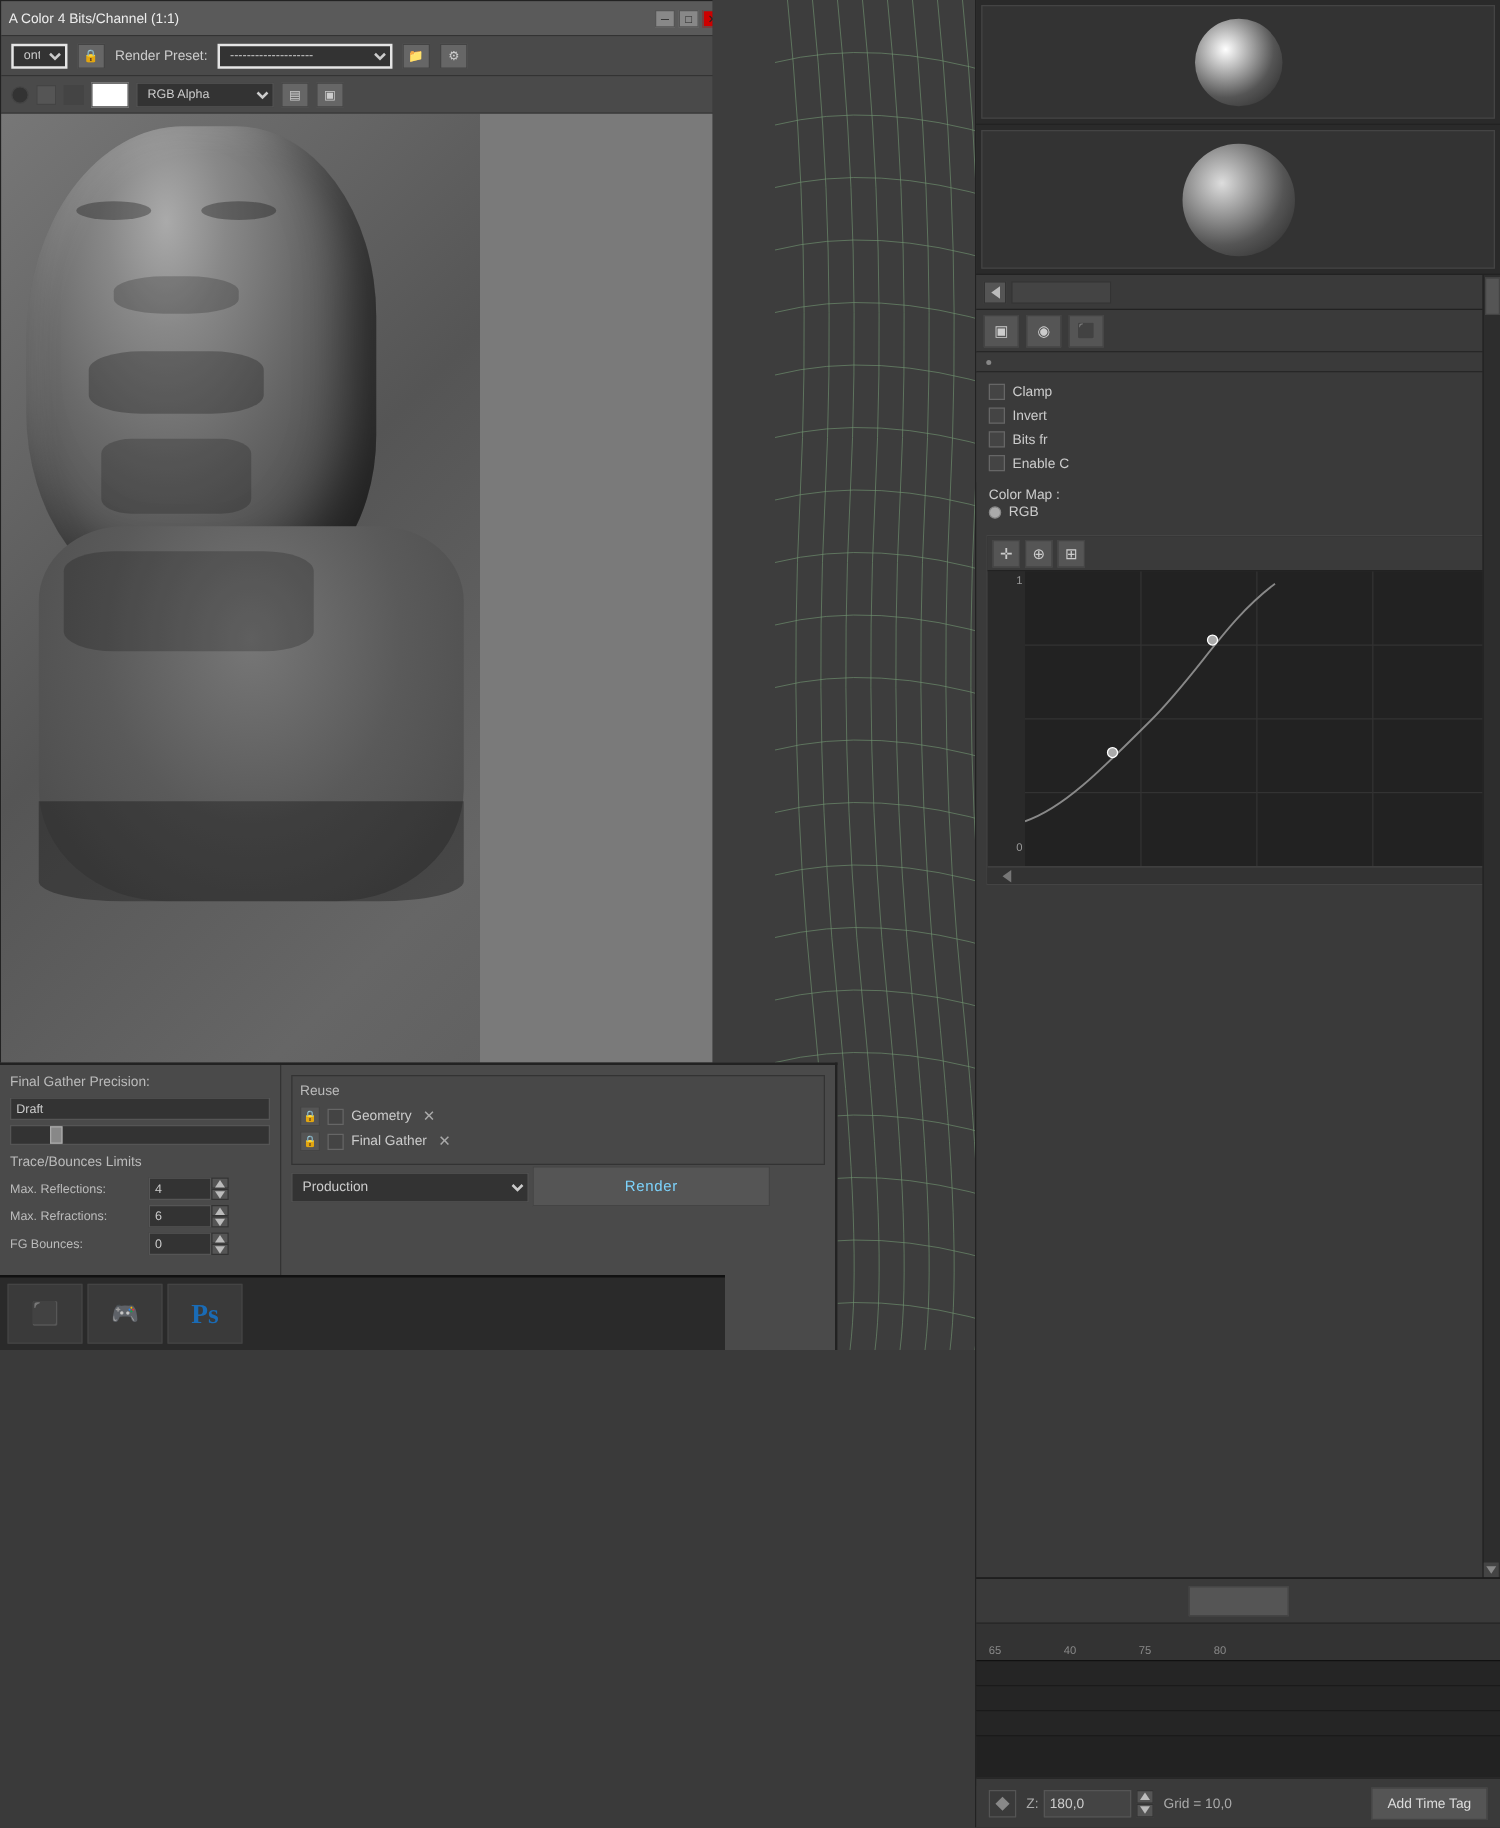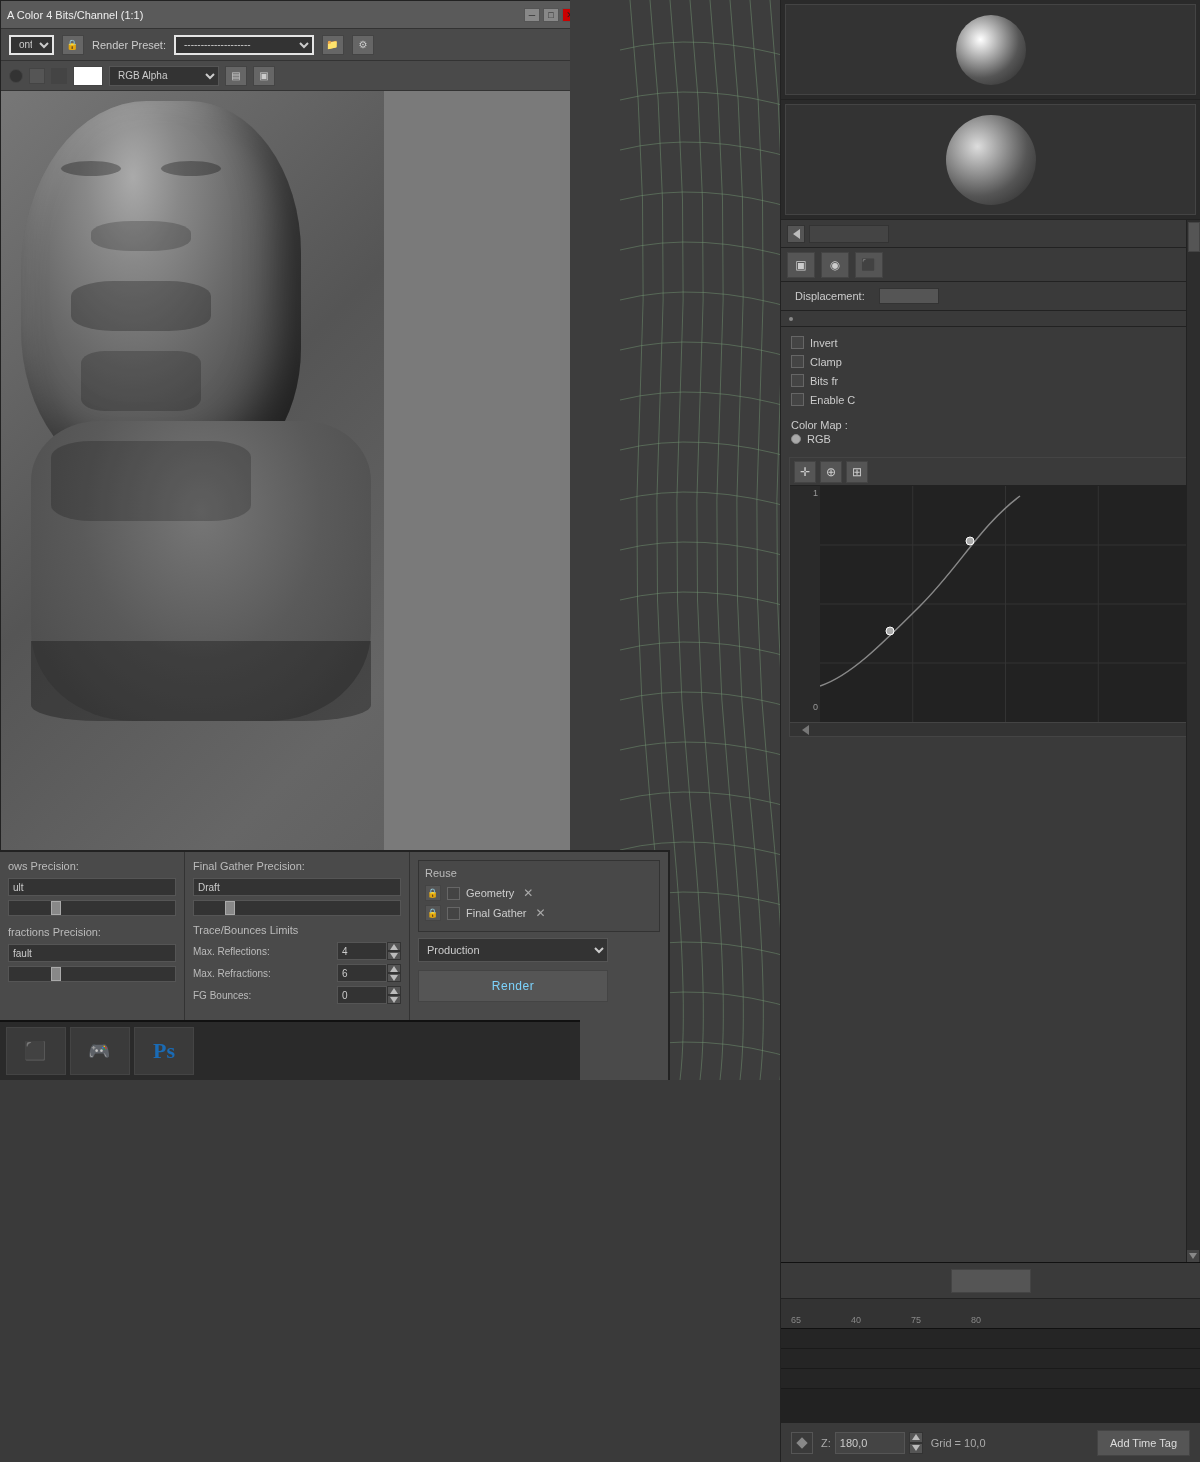--- a/index.html
+++ b/index.html
@@ -428,21 +428,20 @@
 
     .trace-section {
       margin-top: 4px;
     }
 
     .trace-row {
       display: flex;
       align-items: center;
       margin-bottom: 4px;
       gap: 6px;
-      justify-content: space-between;
     }
 
     .trace-label {
       font-size: 10px;
       color: #bbb;
       width: 105px;
       flex-shrink: 0;
     }
 
     .spinner-input {
@@ -774,33 +773,20 @@
         <path d="M 50 950 Q 130 930 230 960"></path>
         <path d="M 50 1000 Q 130 980 230 1010"></path>
         <path d="M 50 1050 Q 130 1030 230 1060"></path>
       </g>
     </svg>
   </div>
 
   <div class="render-settings-panel">
     <div class="settings-row">
 
-      <div class="settings-col1">
-        <div class="settings-title">ows Precision:</div>
-        <input type="text" class="text-input-field" value="ult" style="">
-        <div class="slider-track">
-          <div class="slider-thumb" style="left:25%;"></div>
-        </div>
-        <div style="margin-top:10px;"></div>
-        <div class="settings-title">fractions Precision:</div>
-        <input type="text" class="text-input-field" value="fault" style="">
-        <div class="slider-track">
-          <div class="slider-thumb" style="left:25%;"></div>
-        </div>
-      </div>
 
       <div class="settings-col2">
         <div class="settings-title">Final Gather Precision:</div>
         <input type="text" class="text-input-field" value="Draft" style="">
         <div class="slider-track">
           <div class="slider-thumb" style="left:15%;"></div>
         </div>
         <div class="trace-section">
           <div class="settings-title">Trace/Bounces Limits</div>
           <div class="trace-row">
@@ -915,40 +901,36 @@
         <span>▣</span>
       </div>
     <div class="icon-btn">
         <span>◉</span>
       </div>
     <div class="icon-btn">
         <span>⬛</span>
       </div>
   </div>
 
-  <div style="padding:4px 8px;display:flex;align-items:center;gap:8px;border-bottom:1px solid #222;">
-    <span class="displacement-label">Displacement:</span>
-    <div style="background:#555;border:1px solid #333;width:60px;height:16px;"></div>
-  </div>
 
   <div style="background:#3a3a3a;height:16px;border-bottom:1px solid #222;padding:0 8px;display:flex;align-items:center;">
     <div style="width:4px;height:4px;background:#888;border-radius:50%;"></div>
   </div>
 
   <div class="properties-section">
     <div class="prop-row">
       <div class="checkbox-wrap">
         <div class="checkbox-box"></div>
-        <span class="prop-label">Invert</span>
+        <span class="prop-label">Clamp</span>
       </div>
     </div>
     <div class="prop-row">
       <div class="checkbox-wrap">
         <div class="checkbox-box"></div>
-        <span class="prop-label">Clamp</span>
+        <span class="prop-label">Invert</span>
       </div>
     </div>
     <div class="prop-row">
       <div class="checkbox-wrap">
         <div class="checkbox-box"></div>
         <span class="prop-label">Bits fr</span>
       </div>
     </div>
     <div class="prop-row">
       <div class="checkbox-wrap">

